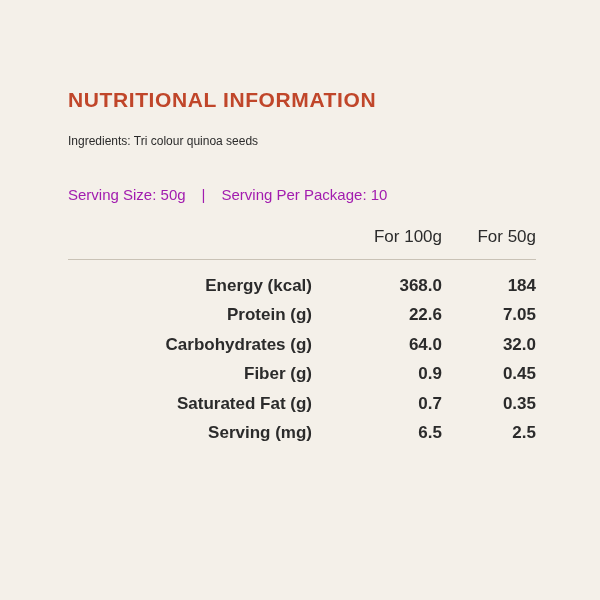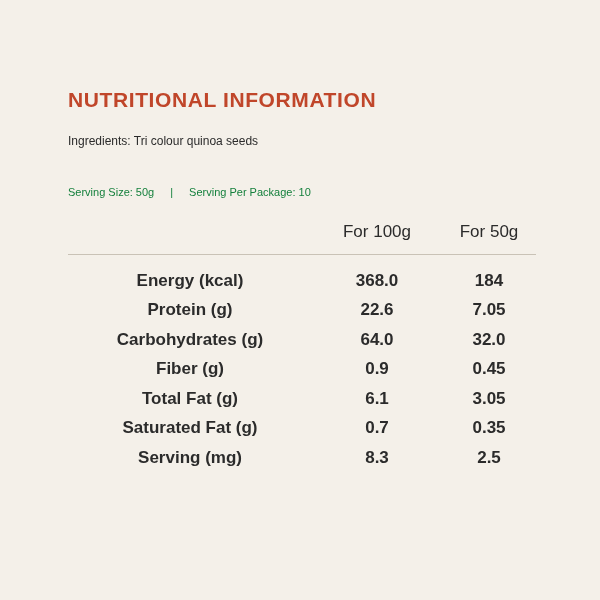--- a/index.html
+++ b/index.html
@@ -28,22 +28,22 @@
     margin: 0 0 22px 0;
     text-transform: uppercase;
   }
   .ingredients {
     font-size: 12px;
     color: #2b2b2b;
     margin: 0 0 38px 0;
     font-weight: 400;
   }
   .serving-row {
-    font-size: 11px;
-    color: #15803d;
+    font-size: 15px;
+    color: #a21caf;
     margin: 0 0 20px 0;
     display: flex;
     align-items: flex-end;
   }
   .serving-size {
     white-space: nowrap;
   }
   .serving-sep {
     padding: 0 16px;
     font-weight: 400;
@@ -52,21 +52,21 @@
     white-space: nowrap;
   }
   .nutri-table {
     width: 100%;
     border-collapse: collapse;
   }
   .nutri-table th,
   .nutri-table td {
     font-weight: 400;
     font-size: 17px;
-    text-align: center;
+    text-align: right;
     padding: 0;
     line-height: 1.62;
     vertical-align: baseline;
   }
   .col-label {
     width: 244px;
   }
   .col-a {
     width: 130px;
   }
@@ -137,30 +137,25 @@
         <td>Carbohydrates (g)</td>
         <td>64.0</td>
         <td>32.0</td>
       </tr>
       <tr>
         <td>Fiber (g)</td>
         <td>0.9</td>
         <td>0.45</td>
       </tr>
       <tr>
-        <td>Total Fat (g)</td>
-        <td>6.1</td>
-        <td>3.05</td>
-      </tr>
-      <tr>
         <td>Saturated Fat (g)</td>
         <td>0.7</td>
         <td>0.35</td>
       </tr>
       <tr>
         <td>Serving (mg)</td>
-        <td>8.3</td>
+        <td>6.5</td>
         <td>2.5</td>
       </tr>
     </tbody>
   </table>
 
 </div>
 
 </body></html>

